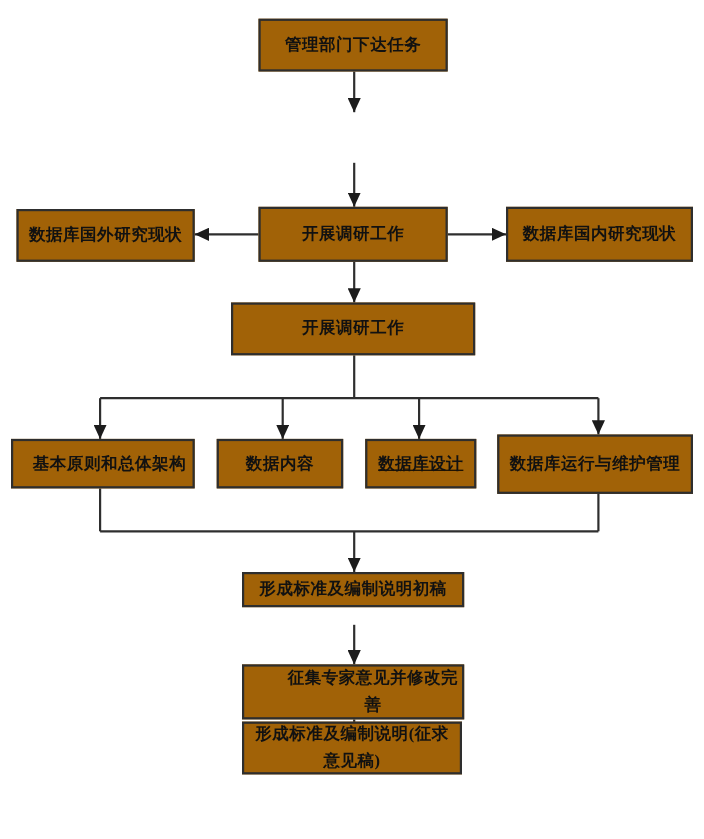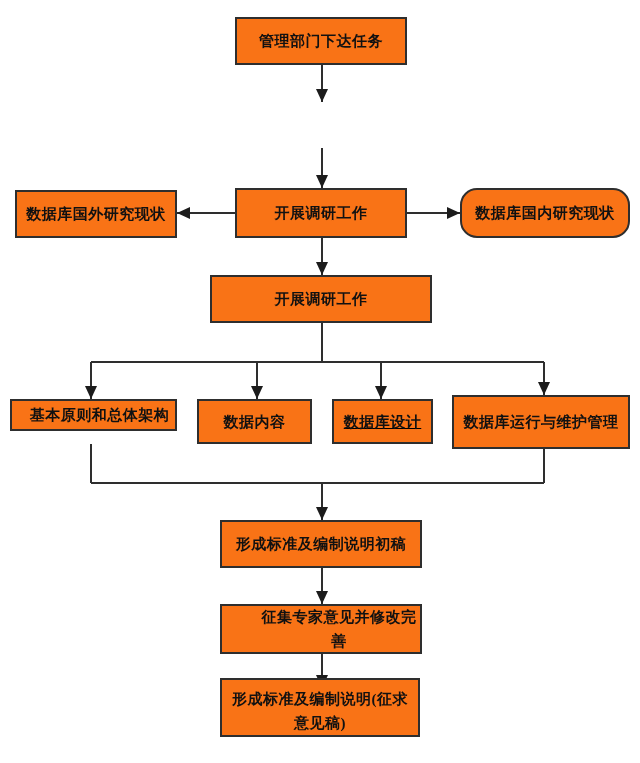--- a/index.html
+++ b/index.html
@@ -25,21 +25,21 @@
   .wires line {
     stroke: #2e2e2e;
     stroke-width: 2;
   }
   .wires .arrowhead {
     fill: #1c1c1c;
   }
   .node {
     position: absolute;
     box-sizing: border-box;
-    background: #f97316;
+    background: #a16207;
     border: 2px solid #2e2e2e;
     display: flex;
     align-items: center;
     justify-content: center;
     text-align: center;
   }
   .node .label {
     font-size: 15px;
     font-weight: bold;
     color: #111111;
@@ -95,50 +95,50 @@
 
 
   <div class="node" style="left:15px;  top:190px; width:162px; height:48px;">
     <span class="label">数据库国外研究现状</span>
   </div>
 
   <div class="node" style="left:235px; top:188px; width:172px; height:50px;">
     <span class="label">开展调研工作</span>
   </div>
 
-  <div class="node" style="left:460px; top:188px; width:170px; height:50px;border-radius:17px;">
+  <div class="node" style="left:460px; top:188px; width:170px; height:50px;">
     <span class="label">数据库国内研究现状</span>
   </div>
 
   <div class="node" style="left:210px; top:275px; width:222px; height:48px;">
     <span class="label">开展调研工作</span>
   </div>
 
-  <div class="node" style="left:10px;  top:399px; width:167px; height:32px;padding-left:12px;">
+  <div class="node" style="left:10px;  top:399px; width:167px; height:45px;padding-left:12px;">
     <span class="label">基本原则和总体架构</span>
   </div>
 
   <div class="node" style="left:197px; top:399px; width:115px; height:45px;">
     <span class="label">数据内容</span>
   </div>
 
   <div class="node" style="left:332px; top:399px; width:101px; height:45px;text-decoration:underline;">
     <span class="label">数据库设计</span>
   </div>
 
   <div class="node" style="left:452px; top:395px; width:178px; height:54px;">
     <span class="label">数据库运行与维护管理</span>
   </div>
 
-  <div class="node" style="left:220px; top:520px; width:202px; height:48px;">
+  <div class="node" style="left:220px; top:520px; width:202px; height:32px;">
     <span class="label">形成标准及编制说明初稿</span>
   </div>
 
   <div class="node" style="left:220px; top:604px; width:202px; height:50px;padding-left:36px;">
     <span class="label">征集专家意见并修改完善</span>
   </div>
 
-  <div class="node" style="left:220px; top:678px; width:200px; height:59px;align-items:flex-end;">
+  <div class="node" style="left:220px; top:656px; width:200px; height:48px;">
     <span class="label">形成标准及编制说明(征求
 意见稿)</span>
   </div>
 
 </div>
 
 </body></html>

